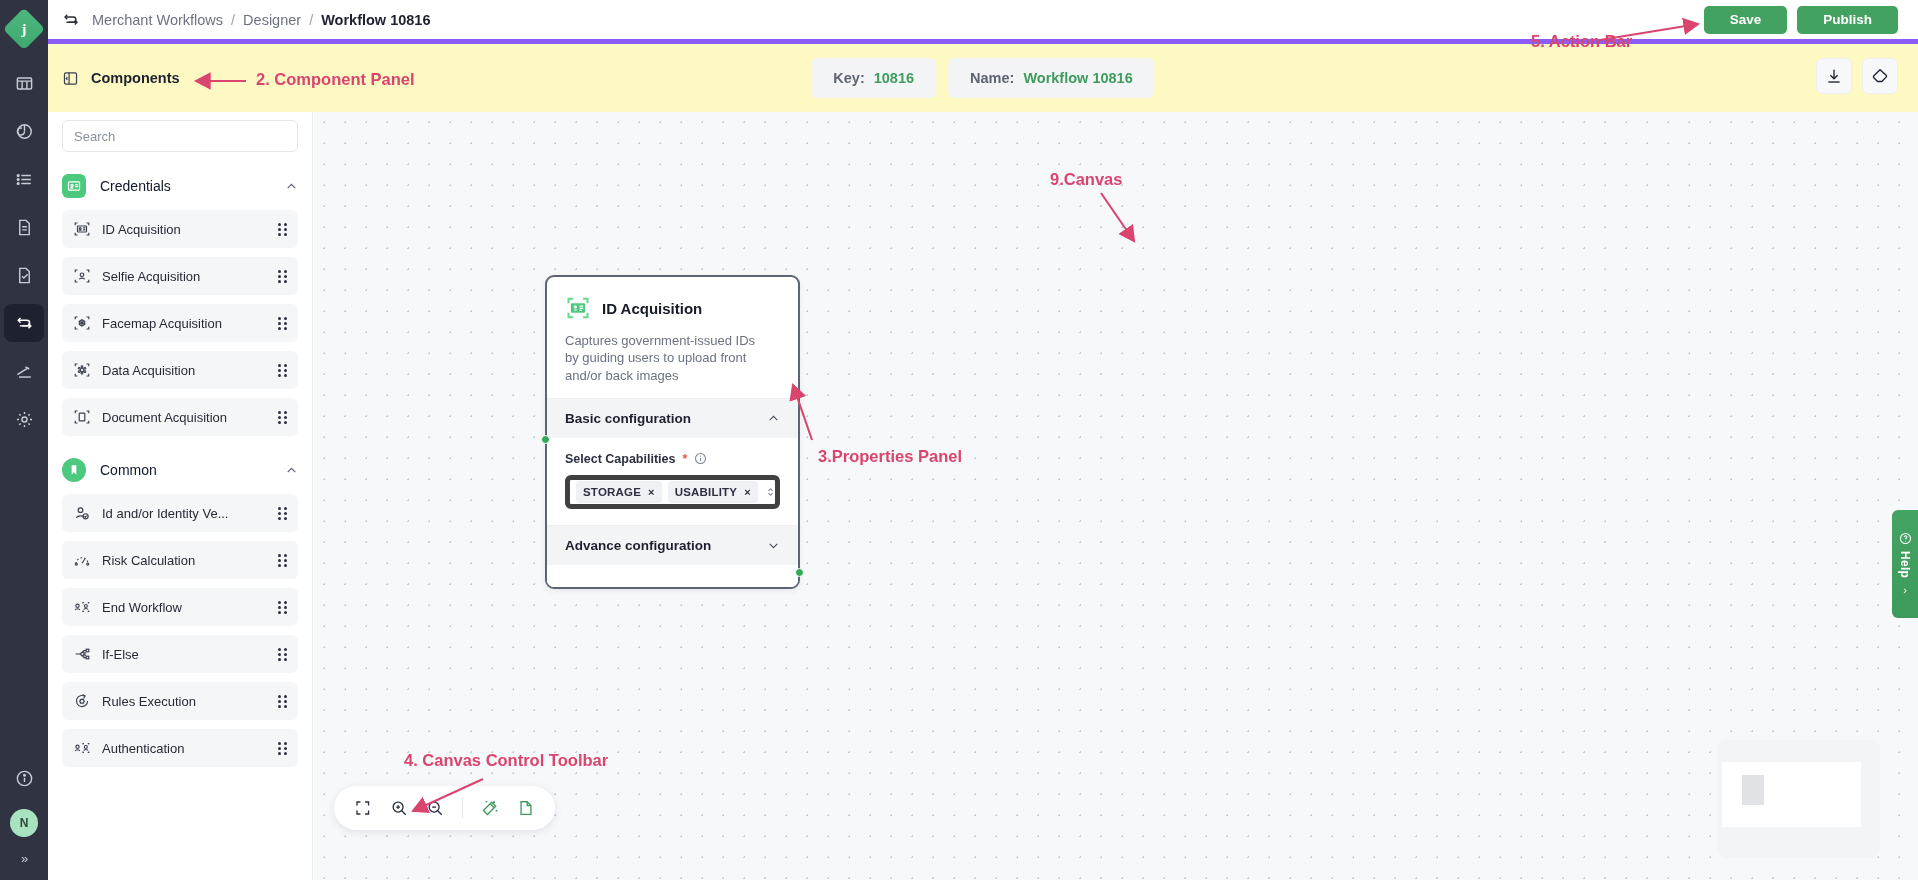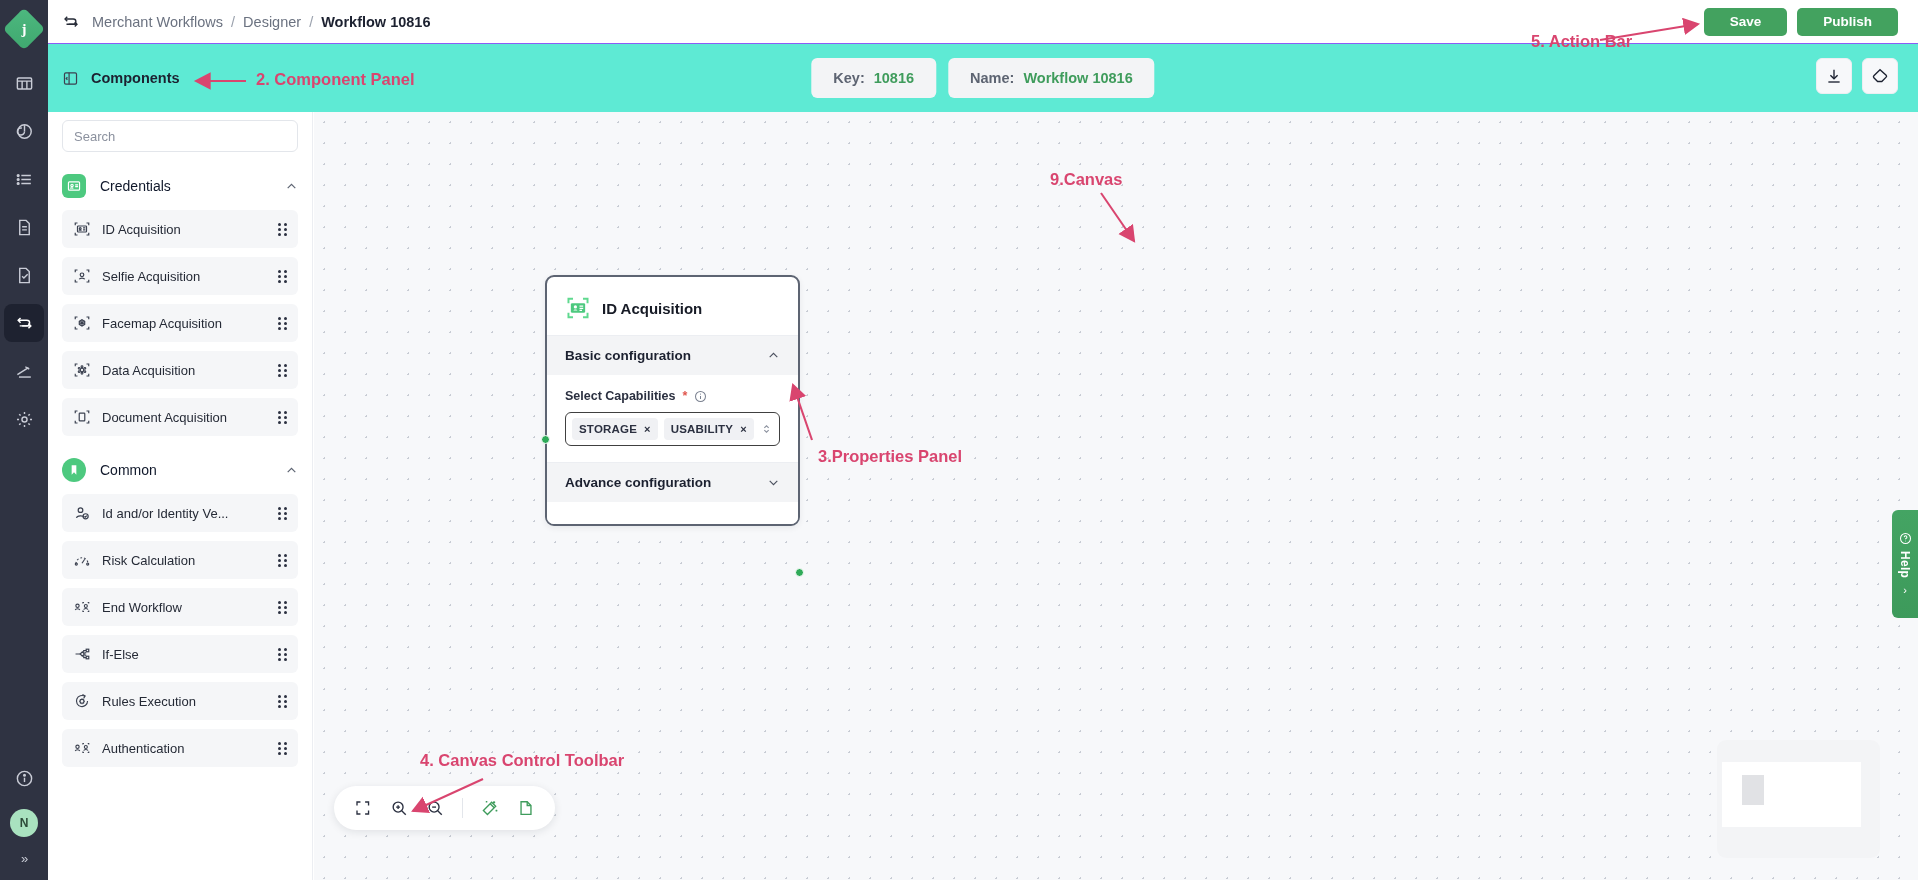--- a/index.html
+++ b/index.html
@@ -48,42 +48,42 @@
   }
   .rail-chev {
     color: #c9ccd6; font-size: 13px; margin: 14px 0 14px 0; cursor: pointer;
     letter-spacing: -1px;
   }
 
   
   .topbar {
     position: absolute; left: 48px; top: 0; right: 0; height: 44px;
     background: #fff; display: flex; align-items: center;
-    border-bottom: 1px solid #8b5cf6;
+    border-bottom: 5px solid #8b5cf6;
   }
   .bc-icon { margin-left: 14px; color: #262b37; display:flex; }
   .bc-icon svg { width: 18px; height: 18px; }
   .bc { margin-left: 12px; display: flex; align-items: center; font-size: 14.5px; }
   .bc .crumb { color: #6b7280; cursor: pointer; }
   .bc .crumb.current { color: #1c2130; font-weight: bold; cursor: default; }
   .bc .sep { color: #9aa1ad; margin: 0 8px; }
   .topbar-actions {
     margin-left: auto; margin-right: 20px; display: flex; gap: 10px;
   }
   .btn-green {
     background: #43a25f; color: #fff; border: none;
     font-size: 13.5px; font-weight: bold; border-radius: 5px;
     padding: 0 26px; height: 28px; cursor: pointer;
     font-family: "Liberation Sans", sans-serif;
   }
 
   
   .subbar {
     position: absolute; left: 48px; top: 44px; right: 0; height: 68px;
-    background: #5eead4;
+    background: #fef9c3;
     padding-left: 7px;
   }
   .comp-head {
     position: absolute; left: 0; top: 0; width: 260px; height: 68px;
     display: flex; align-items: center; padding-left: 14px; gap: 12px;
   }
   .collapse-ico { color: #3b4150; display: flex; cursor: pointer; }
   .collapse-ico svg { width: 17px; height: 17px; }
   .comp-title { font-size: 14.5px; font-weight: bold; color: #1c2130; }
 
@@ -198,21 +198,21 @@
   .section-chev svg { width: 13px; height: 13px; display:block; }
   .section-body { padding: 14px 18px 16px 18px; background: #fff; }
   .field-label {
     font-size: 12.5px; font-weight: bold; color: #2b3040;
     display: flex; align-items: center; gap: 7px; margin-bottom: 9px;
   }
   .req { color: #e0574f; }
   .info-ico { color: #7a8190; display: flex; cursor: pointer; }
   .info-ico svg { width: 13px; height: 13px; display:block; }
   .multiselect {
-    border: 1px solid #404040; border-radius: 6px; background: #fff;
+    border: 5px solid #404040; border-radius: 6px; background: #fff;
     height: 34px; display: flex; align-items: center;
     padding: 0 6px; gap: 6px; overflow: hidden; cursor: pointer;
   }
   .chip {
     background: #f0f1f4; border-radius: 4px;
     height: 22px; display: flex; align-items: center; gap: 7px;
     padding: 0 7px; font-size: 11.5px; font-weight: bold; color: #2b3040;
     letter-spacing: .2px; white-space: nowrap; flex: 0 0 auto;
   }
   .chip .x { color: #2b3040; font-size: 11px; cursor: pointer; }
@@ -691,20 +691,21 @@
             <svg viewBox="0 0 24 24" fill="none">
               <path d="M3.2 7.6V3.4h4.2M20.8 7.6V3.4h-4.2M3.2 16.4v4.2h4.2M20.8 16.4v4.2h-4.2" stroke="#5fd98f" stroke-width="1.8"></path>
               <rect x="5.4" y="7.6" width="13.2" height="8.8" rx="1.2" fill="#4dc97f"></rect>
               <circle cx="9.6" cy="11" r="1.5" fill="#ffffff"></circle>
               <path d="M7.7 14.4c.4-1.4 3.4-1.4 3.8 0z" fill="#ffffff"></path>
               <path d="M13.4 10.2h3.4M13.4 12.3h3.4M13.4 14.2h2.3" stroke="#ffffff" stroke-width="1.1"></path>
             </svg>
           </span>
           <span class="node-title">ID Acquisition</span>
         </div>
+        <div class="node-desc">Captures government-issued IDs by guiding users to upload front and/or back images</div>
       </div>
 
       <div class="section-head">
         <span class="section-title">Basic configuration</span>
         <span class="section-chev">
           <svg viewBox="0 0 24 24" fill="none" stroke="currentColor" stroke-width="2.1">
               <path d="M5 15l7-7 7 7"></path>
             </svg>
         </span>
       </div>
@@ -824,16 +825,16 @@
     <line x1="812" y1="440" x2="793" y2="385" stroke="#d9456f" stroke-width="2.1" marker-end="url(#ah)"></line>
 
     <line x1="483" y1="779" x2="413" y2="811" stroke="#d9456f" stroke-width="2.1" marker-end="url(#ah)"></line>
 
     <line x1="1600" y1="40" x2="1698" y2="24" stroke="#d9456f" stroke-width="2.1" marker-end="url(#ah)"></line>
   </svg>
 
   <div class="anno" style="left:1050px;top:170px">9.Canvas</div>
   <div class="anno" style="left:256px;top:70px">2. Component Panel</div>
   <div class="anno" style="left:818px;top:447px">3.Properties Panel</div>
-  <div class="anno" style="left:420px;top:751px">4. Canvas Control Toolbar</div>
+  <div class="anno" style="left:404px;top:751px">4. Canvas Control Toolbar</div>
   <div class="anno" style="left:1531px;top:32px">5. Action Bar</div>
 
 </div>
 
 </body></html>

